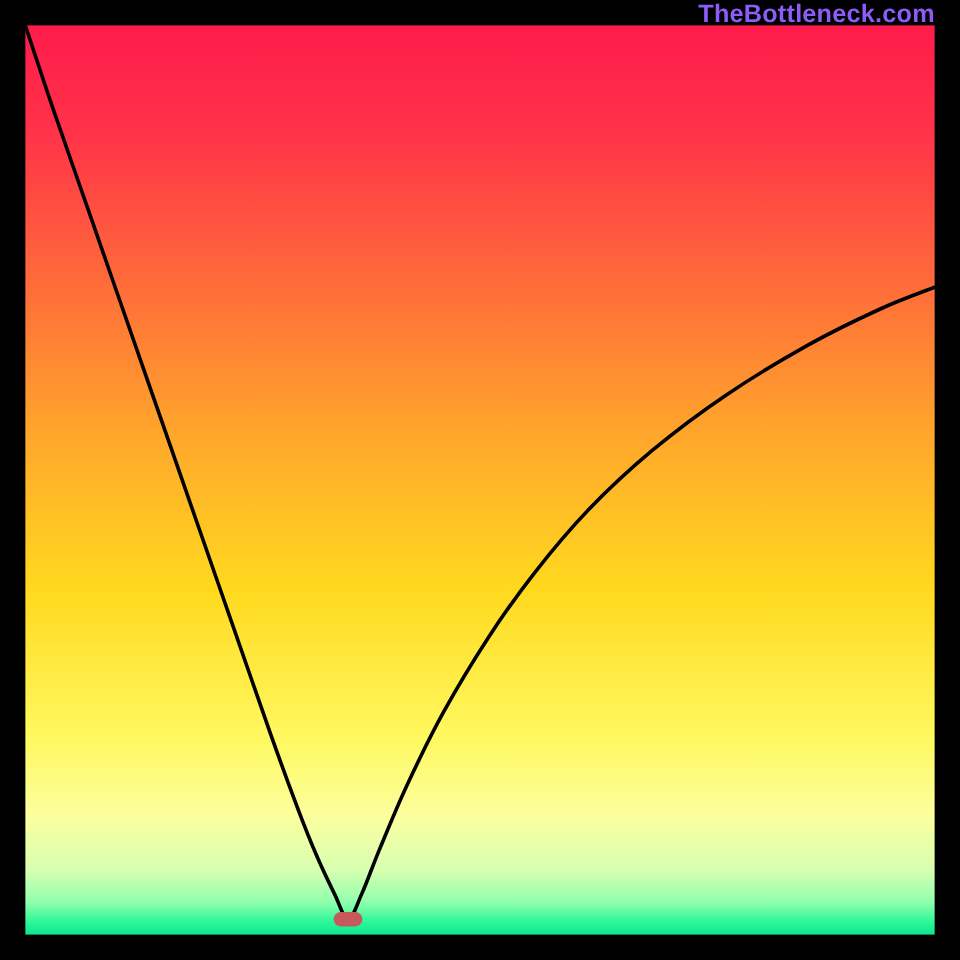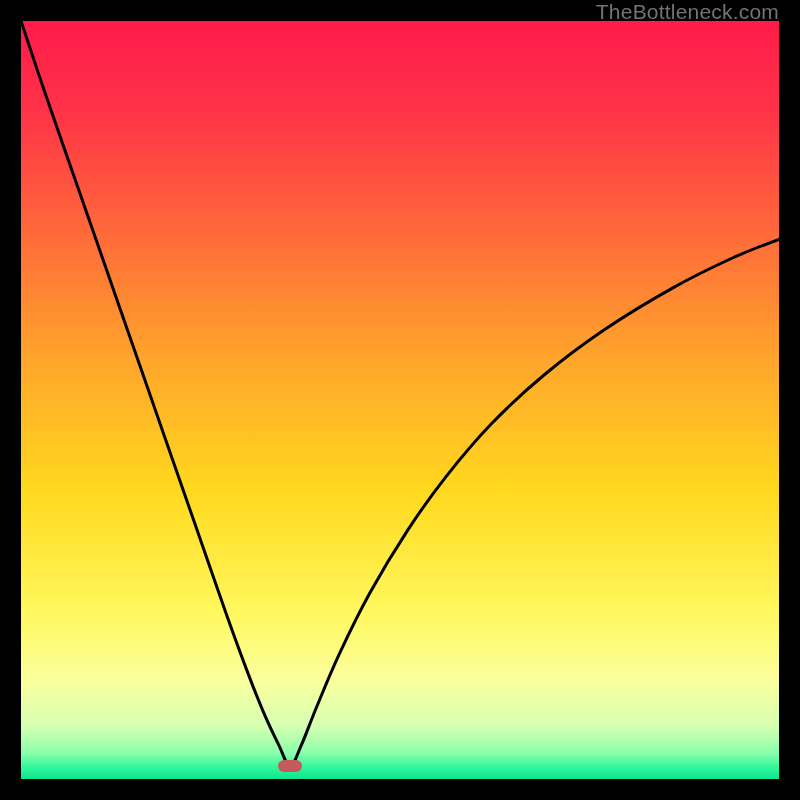--- a/index.html
+++ b/index.html
@@ -23,23 +23,23 @@
     position: absolute;
     top: 0;
     left: 0;
     width: 758px;
     height: 758px;
   }
   .watermark {
     position: absolute;
     top: 0px;
     right: 21px;
-    color: #737373;
+    color: #8b5cf6;
     font-size: 21px;
-    font-weight: 400;
+    font-weight: 700;
     letter-spacing: 0.2px;
     text-align: right;
   }
   .curve-svg {
     position: absolute;
     top: 0;
     left: 0;
     width: 758px;
     height: 758px;
   }

